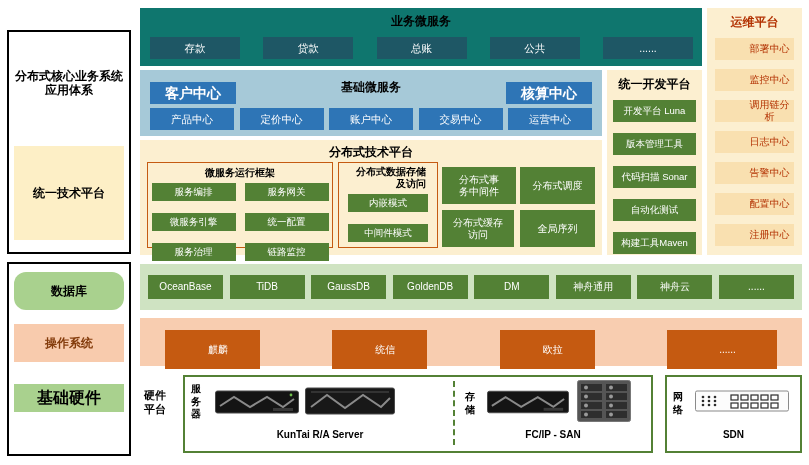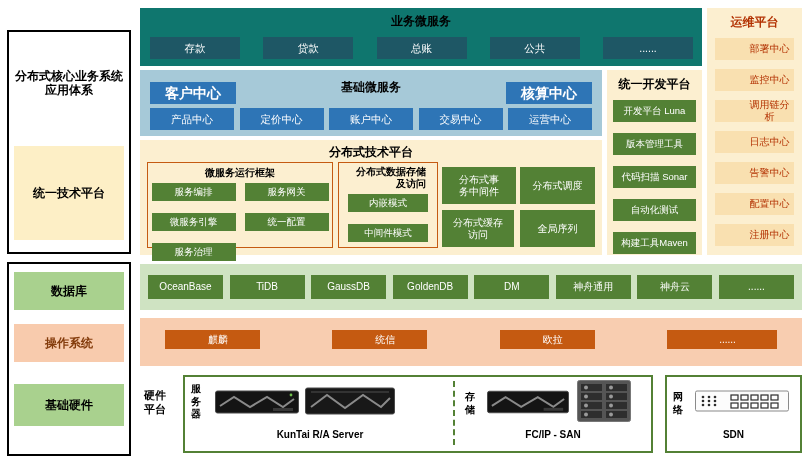--- a/index.html
+++ b/index.html
@@ -14,23 +14,23 @@
   .green  { background:#538135; color:#ffffff; }
   .orange { background:#C55A11; color:#ffffff; }
   .tan    { background:#F9E0B0; color:#B23000;padding-left:30px; }
 
   
   .group-frame { border:2px solid #000000; }
   #left-top    { left:7px;  top:30px;  width:124px; height:224px; }
   #left-bottom { left:7px;  top:262px; width:124px; height:194px; }
   .app-box  { left:5px; top:26px;  width:110px; height:50px; font-size:12px; font-weight:bold; color:#000; background:#fff; }
   .ltech-box{ left:5px; top:114px; width:110px; height:94px; font-size:12px; font-weight:bold; color:#000; background:#FDEFC6; }
-  .ldb-box  { left:5px; top:8px;   width:110px; height:38px; font-size:12px; font-weight:bold; color:#000; background:#A9D18E; }
+  .ldb-box  { left:5px; top:8px;   width:110px; height:38px; font-size:12px; font-weight:bold; color:#000; background:#A9D18E;border-radius:12px; }
   .los-box  { left:5px; top:60px;  width:110px; height:38px; font-size:12px; font-weight:bold; color:#843C0C; background:#F8CBAD; }
-  .lhw-box  { left:5px; top:120px; width:110px; height:42px; font-size:12px; font-weight:bold; color:#000; background:#A9D18E; }
+  .lhw-box  { left:5px; top:120px; width:110px; height:28px; font-size:16px; font-weight:bold; color:#000; background:#A9D18E; }
 
   
   #business { left:140px; top:8px;   width:562px; height:58px;  background:#0f766e; }
   #base     { left:140px; top:70px;  width:462px; height:66px;  background:#A6C9D8; }
   #dev      { left:607px; top:70px;  width:95px;  height:185px; background:#FCEFD0; }
   #ops      { left:707px; top:8px;   width:95px;  height:247px; background:#FCEFD0; }
   #tech     { left:140px; top:140px; width:462px; height:115px; background:#FCEFD0; }
   #dbrow    { left:140px; top:264px; width:662px; height:46px;  background:#CFE3C2; }
   #osrow    { left:140px; top:318px; width:662px; height:48px;  background:#F8CDB0; }
   #hwrow    { left:140px; top:372px; width:662px; height:84px;  background:#ffffff; }
@@ -62,21 +62,21 @@
   .module  { font-size:10px; }
   #mod0 { left:302px; top:27px; width:74px; height:37px; padding:0 16px; }
   #mod1 { left:380px; top:27px; width:75px; height:37px; }
   #mod2 { left:302px; top:70px; width:72px; height:37px; padding:0 8px; }
   #mod3 { left:380px; top:70px; width:75px; height:37px; }
 
   .db-list { left:8px; right:8px; top:11px; display:flex; justify-content:space-between; }
   .db-item { width:75px; height:24px; font-size:10px; }
 
   .os-list { left:25px; right:25px; top:12px; display:flex; justify-content:space-between; }
-  .os-item { width:95px; height:19px; font-size:10px;padding-left:11px; }
+  .os-item { width:95px; height:39px; font-size:10px;padding-left:11px; }
   .os-wide { width:110px; }
 
   
   .hw-label { left:4px; top:16px; width:26px; font-size:11px; font-weight:bold; line-height:1.3; word-break:break-all; color:#000; }
   .hw-frame { border:2px solid #538135; background:#ffffff; }
   #hwbox1 { left:43px;  top:3px; width:470px; height:78px; }
   #hwbox2 { left:525px; top:3px; width:137px; height:78px; }
   .vlabel { font-weight:bold; font-size:10px; line-height:1.25; word-break:break-all; color:#000; width:13px; }
   .caption { font-weight:bold; font-size:10px; text-align:center; color:#000; }
   .hw-divider { left:268px; top:4px; height:64px; width:0; border-left:2px dashed #538135; }
@@ -149,20 +149,21 @@
     <div class="abs sec-title" style="top:4px;">分布式技术平台</div>
 
     <div id="runtime" class="abs fw-box">
       <span class="sub-title">微服务运行框架</span>
       <div class="rt-grid">
         <div class="cell green rt-item">服务编排</div>
         <div class="cell green rt-item">服务网关</div>
         <div class="cell green rt-item">微服务引擎</div>
         <div class="cell green rt-item">统一配置</div>
         <div class="cell green rt-item">服务治理</div>
+        <div class="cell green rt-item">链路监控</div>
       </div>
     </div>
 
     <div id="storage" class="abs fw-box">
       <span class="sub-title st-title">分布式数据存储及访问</span>
       <div class="cell green st-item">内嵌模式</div>
       <div class="cell green st-item">中间件模式</div>
     </div>
 
     <div id="mod0" class="abs cell green module">分布式事务中间件</div>

